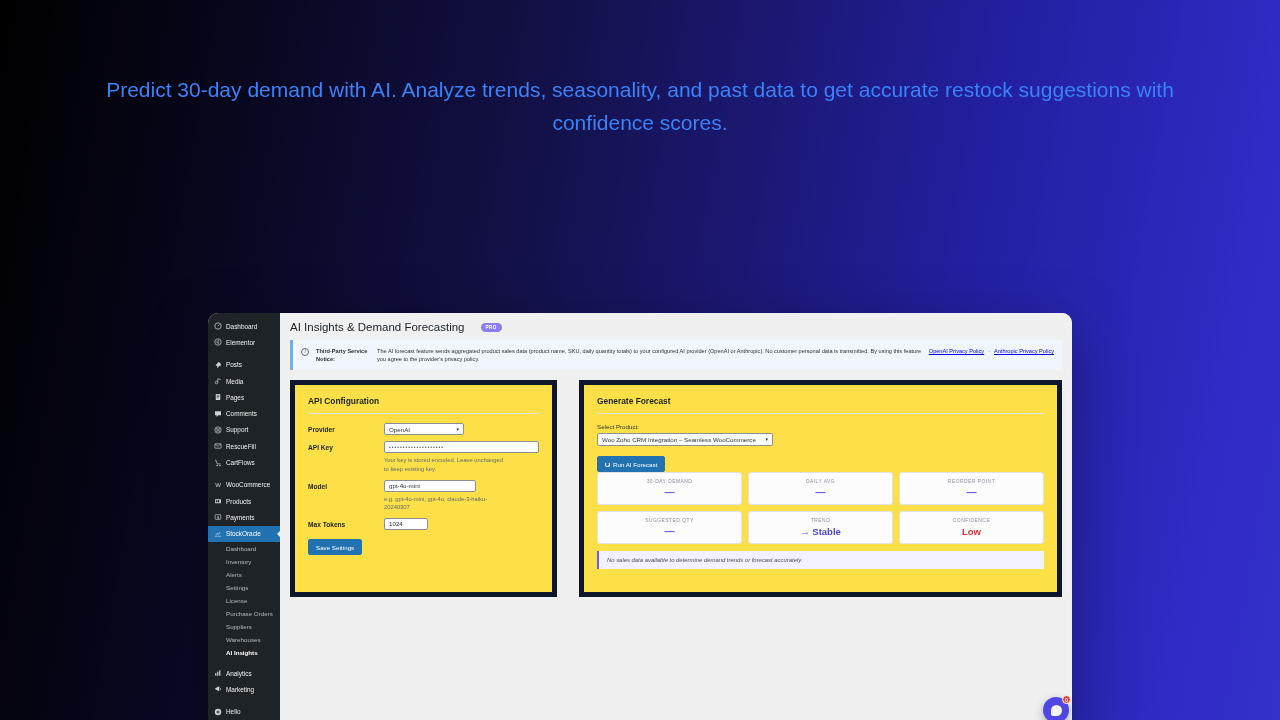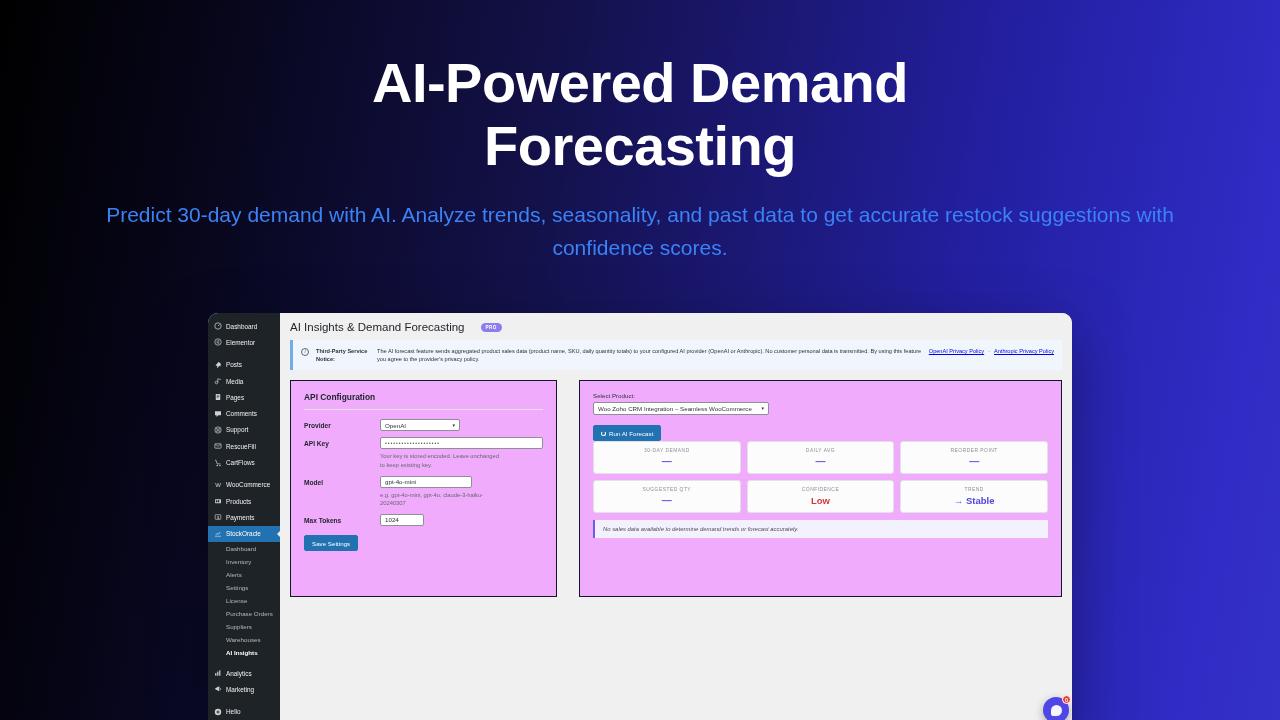--- a/index.html
+++ b/index.html
@@ -93,21 +93,21 @@
     justify-content: center; flex: 0 0 8px; margin-top: 1px; font-style: italic;
   }
   .notice .lbl { font-weight: 700; flex: 0 0 54px; }
   .notice .bdy { flex: 1; }
   .notice .lnkwrap { display:flex; align-items:flex-start; gap:4px; }
   .notice .dot { color:#2c3338; }
 
   
   .cols { display: flex; gap: 22px; }
   .card {
-    background: #f0abfc; border: 1px solid #0f172a;
+    background: #fde047; border: 5px solid #0f172a;
     padding: 11px 13px 22px;
   }
   .card.left { width: 267px; flex: 0 0 267px; height: 217px;}
   .card.right { flex: 1; height: 217px;}
   .card h3 {
     font-size: 8.4px; font-weight: 700; color: #1d2327;
     padding-bottom: 7px; border-bottom: 1px solid #e5e5e5; margin-bottom: 9px;
   }
   .card h4 {
     font-size: 8.4px; font-weight: 700; color: #1d2327;
@@ -176,21 +176,20 @@
     position:absolute; top:-2px; right:-2px; min-width:9px; height:9px;
     border-radius:50%; background:#e8413c; color:#fff; font-size:5.4px;
     display:flex;align-items:center;justify-content:center; font-weight:700;
     border:1.2px solid #fff;
   }
 </style>
 </head>
 <body>
 
 <div class="hero">
-  <h1>AI-Powered Demand Forecasting</h1>
   <p>Predict 30-day demand with AI. Analyze trends, seasonality, and past data to get accurate restock suggestions with confidence scores.</p>
 </div>
 
 <div class="shot">
 
   <div class="wpside">
 
     <div class="wpitem">
       <svg class="ic" viewBox="0 0 16 16">
           <circle cx="8" cy="8" r="6.4" fill="none" stroke="#f0f0f1" stroke-width="1.5"></circle>
@@ -417,20 +416,21 @@
             </div>
           </div>
         </div>
 
         <button class="btn">
           <span>Save Settings</span>
         </button>
       </div>
 
       <div class="card right">
+        <h3>Generate Forecast</h3>
 
         <div class="sublbl">Select Product:</div>
         <div class="prodsel">
           <span>Woo Zoho CRM Integration – Seamless WooCommerce</span>
           <span class="chev">▾</span>
         </div>
 
         <button class="btn">
           <span class="sp"></span>
           <span>Run AI Forecast</span>
@@ -448,26 +448,26 @@
           </div>
           <div class="mcard">
             <span class="mk">REORDER POINT</span>
             <span class="mv dash">—</span>
           </div>
           <div class="mcard">
             <span class="mk">SUGGESTED QTY</span>
             <span class="mv dash">—</span>
           </div>
           <div class="mcard">
+            <span class="mk">TREND</span>
+            <span class="mv stable"><span class="arw">→</span> <span>Stable</span></span>
+          </div>
+          <div class="mcard">
             <span class="mk">CONFIDENCE</span>
             <span class="mv low">Low</span>
-          </div>
-          <div class="mcard">
-            <span class="mk">TREND</span>
-            <span class="mv stable"><span class="arw">→</span> <span>Stable</span></span>
           </div>
         </div>
 
         <div class="insight">No sales data available to determine demand trends or forecast accurately.</div>
       </div>
     </div>
   </div>
 </div>
 
 <div class="chat">

